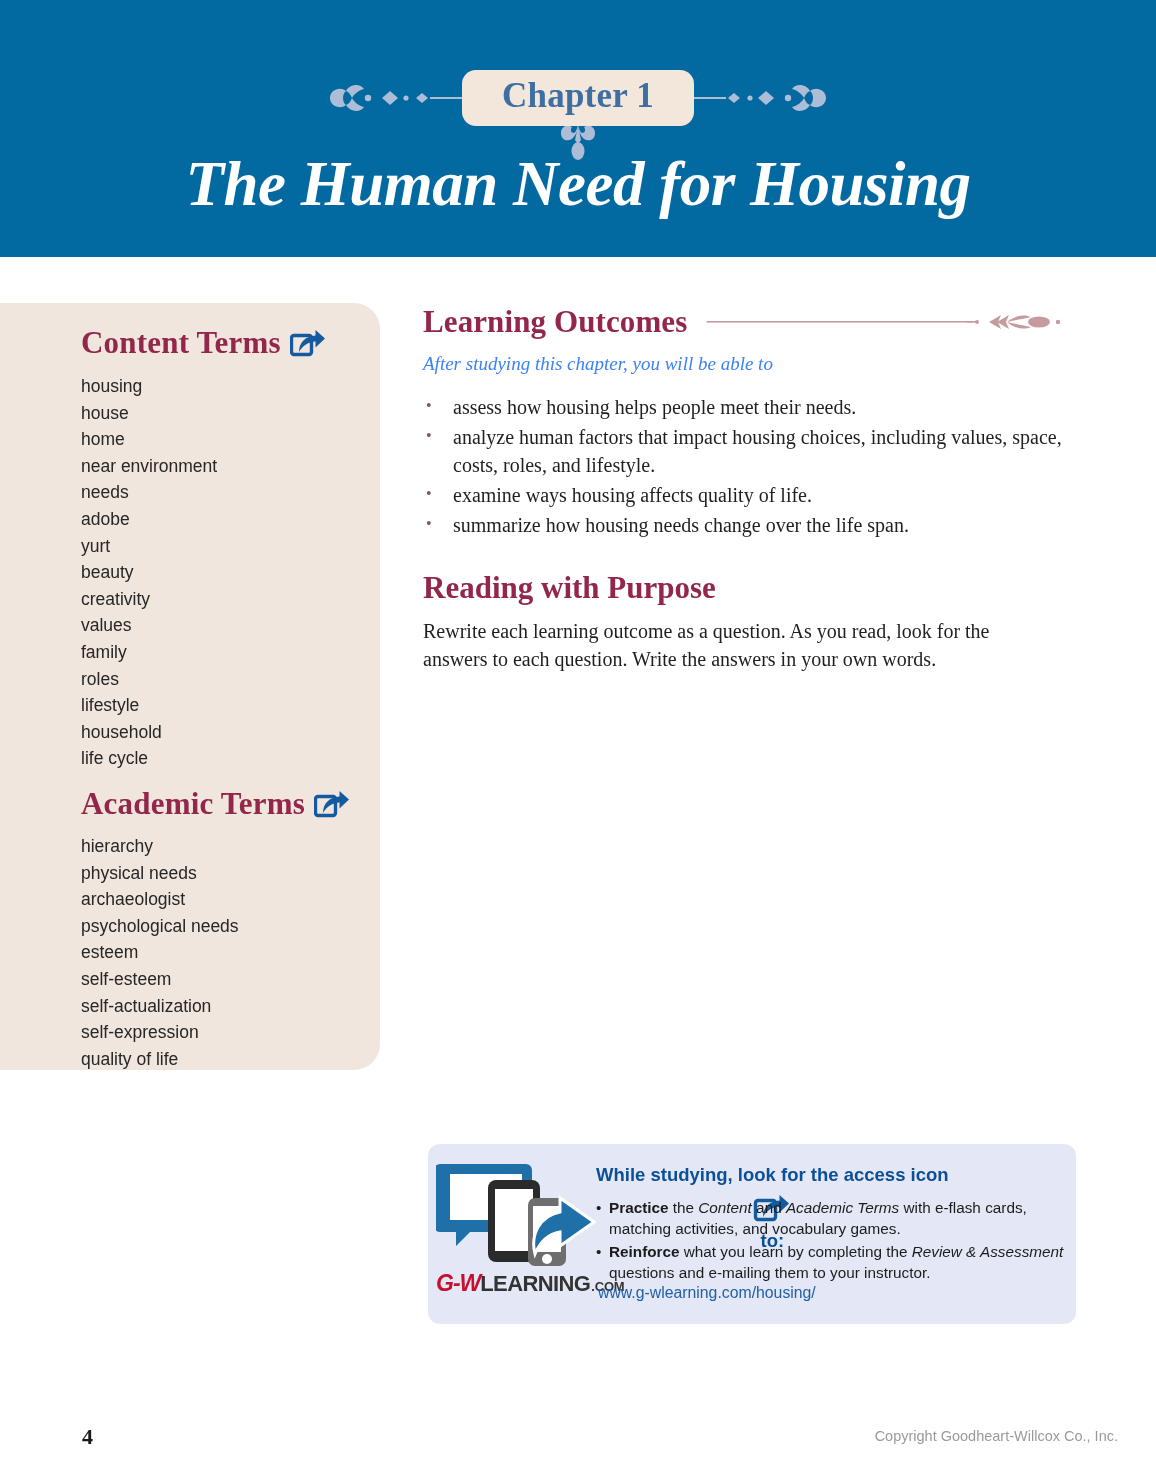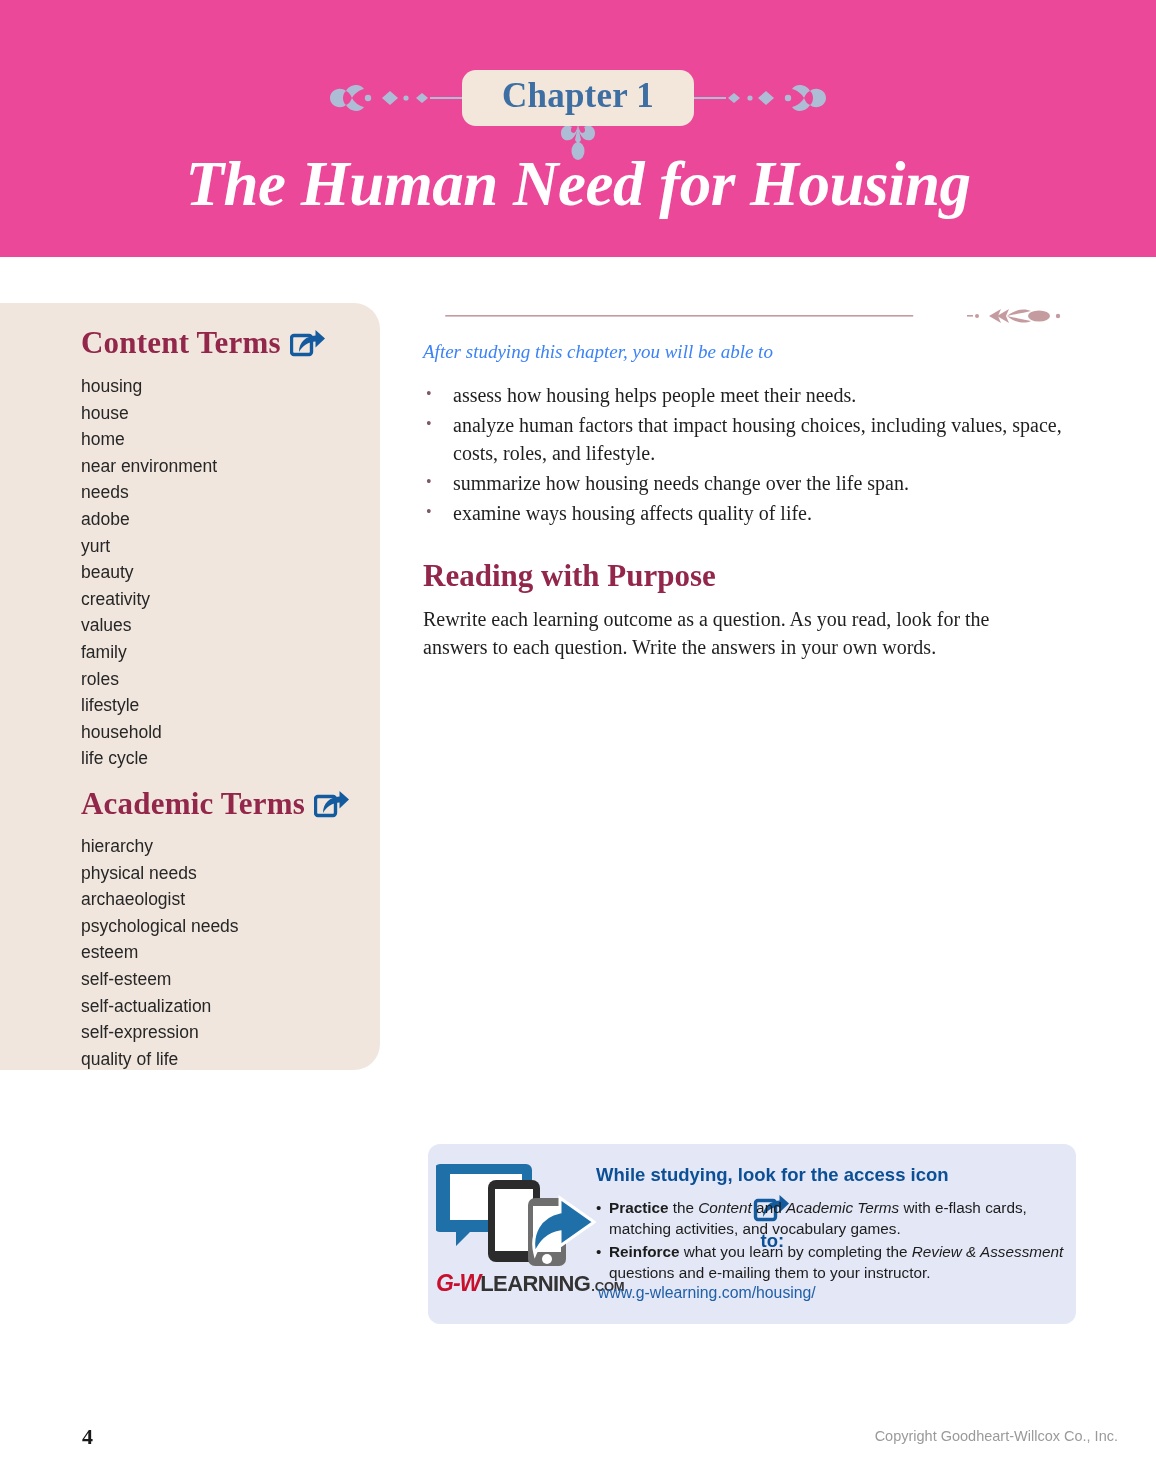--- a/index.html
+++ b/index.html
@@ -14,21 +14,21 @@
     font-family: "Liberation Sans", sans-serif;
     overflow: hidden;
   }
 
   
   .header-band {
     position: absolute;
     left: 0; top: 0;
     width: 1156px;
     height: 257px;
-    background: #ec4899;
+    background: #0369a1;
   }
 
   .chapter-ornament-row {
     position: absolute;
     left: 0; top: 67px;
     width: 1156px;
     height: 62px;
     display: flex;
     align-items: center;
     justify-content: center;
@@ -431,20 +431,21 @@
     <li>self-esteem</li>
     <li>self-actualization</li>
     <li>self-expression</li>
     <li>quality of life</li>
   </ul>
 </aside>
 
 <main class="main-col">
 
   <div class="section-head-row">
+    <span class="section-head">Learning Outcomes</span>
     <span class="head-rule">
       <svg width="100%" height="22" viewBox="0 0 400 22" preserveAspectRatio="none" style="position:absolute;left:0;top:0;">
         <rect x="4" y="10" width="300" height="1.6" fill="#C49CA0"></rect>
       </svg>
       <svg width="96" height="22" viewBox="0 0 96 22" style="position:absolute;right:0;top:0;">
         <g fill="#C49CA0">
           <rect x="0" y="10" width="6" height="1.6"></rect>
           <circle cx="10" cy="11" r="2"></circle>
           <path d="M22 11 L34 4 L31 11 L34 18 Z"></path>
           <path d="M30 11 L42 4 L39 11 L42 18 Z"></path>
@@ -455,22 +456,22 @@
         </g>
       </svg>
     </span>
   </div>
 
   <div class="lead-italic">After studying this chapter, you will be able to</div>
 
   <ul class="outcome-list">
     <li>assess how housing helps people meet their needs.</li>
     <li>analyze human factors that impact housing choices, including values, space, costs, roles, and lifestyle.</li>
+    <li>examine ways housing affects quality of life.</li>
     <li>summarize how housing needs change over the life span.</li>
-    <li>examine ways housing affects quality of life.</li>
   </ul>
 
   <div class="sub-head">Reading with Purpose</div>
   <div class="body-para">Rewrite each learning outcome as a question. As you read, look for the answers to each question. Write the answers in your own words.</div>
 </main>
 
 <section class="gw-box">
 
   <svg class="gw-graphic" viewBox="0 0 160 112">
 

